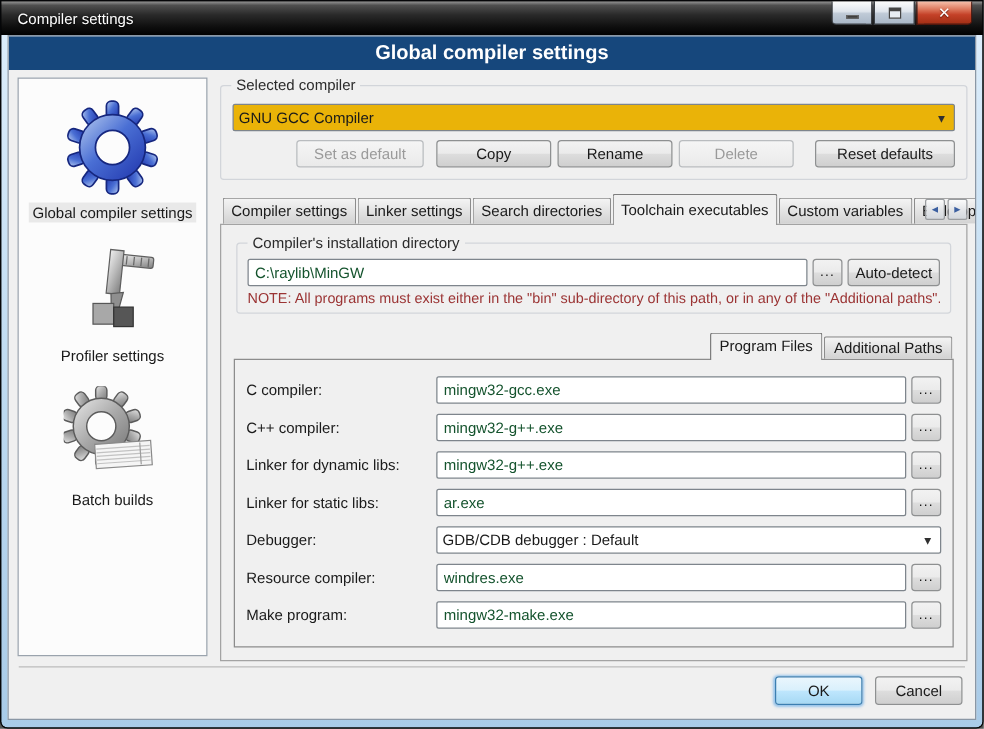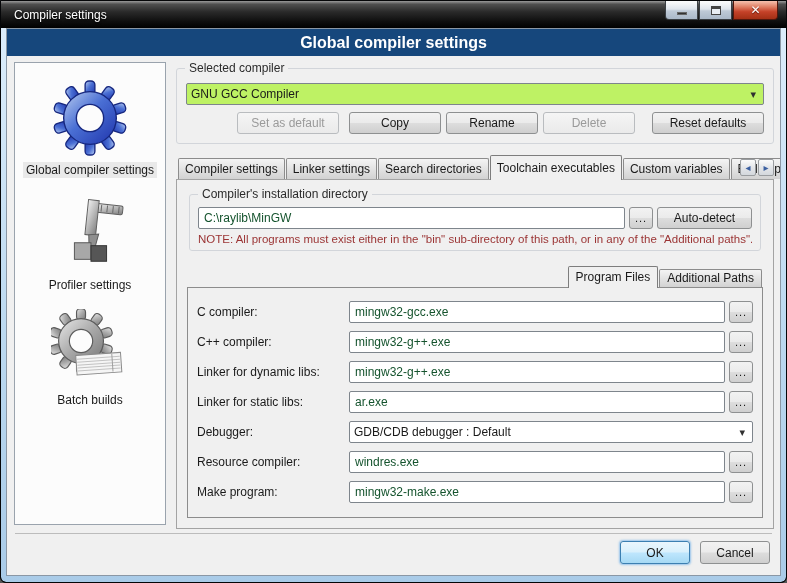--- a/index.html
+++ b/index.html
@@ -43,21 +43,21 @@
   .side-item .slabel { margin-top:5px; padding:1px 3px; font-size:12px; }
   .side-item.selected .slabel { background:#e9e9e9; }
 
   .main { flex:1; margin-left:10px; display:flex; flex-direction:column; min-width:0; }
 
   
   .groupbox { position:relative; border:1px solid #d2d5da; border-radius:3px; }
   .gb-label { position:absolute; top:-8px; left:8px; background:#f0f0f0; padding:0 4px; font-size:12px; color:#2b2b2b; }
 
   .gb-compiler { margin-top:6px; padding:14px 9px 9px 9px; }
-  .combo { height:22px; background:#bef264; border:1px solid #7e858c; border-radius:2px; display:flex; align-items:center;
+  .combo { height:22px; background:#eab308; border:1px solid #7e858c; border-radius:2px; display:flex; align-items:center;
            padding:0 4px; position:relative; }
   .combo .combo-text { flex:1; overflow:hidden; white-space:nowrap; }
   .combo .combo-arrow { color:#303030; font-size:11px; padding:0 3px; }
 
   .btnrow { display:flex; margin-top:7px; justify-content:flex-end; }
   .btn { height:22px; border:1px solid #8e9091; border-radius:3px; font-size:12px; color:#1a1a1a;
          background:linear-gradient(180deg,#f2f2f2 0%,#ebebeb 48%,#dddddd 52%,#cfcfcf 100%);
          font-family:inherit; cursor:default; }
   .btn.disabled { color:#9a9a9a; border-color:#b9bcbf; background:linear-gradient(180deg,#f5f5f5,#eaeaea); }
   .b-setdef { width:102px; }
@@ -81,21 +81,21 @@
   
   .tabpanel { flex:1; border:1px solid #a3a3a3; background:#f0f0f0; margin-bottom:0; padding:12px 10px 8px 10px;
               display:flex; flex-direction:column; min-height:0; }
 
   .gb-install { margin:2px 2px 0 2px; padding:12px 8px 5px 8px; }
   .dir-row { display:flex; align-items:center; }
   .field { height:22px; background:#fff; border:1px solid #7e858c; border-radius:2px; font-family:inherit;
            font-size:12px; padding:0 5px; color:#14532d; }
   .dir-row .field { flex:1; }
   .btn-dots { width:24px; height:22px; margin-left:4px; font-size:11px; line-height:1; letter-spacing:1px; }
-  .btn-auto { width:95px; height:22px; margin-left:4px; }
+  .btn-auto { width:74px; height:22px; margin-left:4px; }
   .note { margin-top:4px; font-size:11.5px; color:#9b3434; white-space:nowrap; overflow:hidden; }
 
   
   .subtabstrip { display:flex; align-items:flex-end; margin-top:14px; padding-left:2px; height:22px; position:relative; z-index:2;justify-content:flex-end;}
   .subtab { height:18px; line-height:17px; padding:0 7px; font-size:12px;
             background:linear-gradient(180deg,#f4f4f4,#dcdcdc 70%,#d2d2d2); border:1px solid #8c8c8c; border-bottom:none;
             border-radius:2px 2px 0 0; margin-right:1px; }
   .subtab.active { height:22px; line-height:21px; background:#f0f0f0; margin-bottom:-1px; border-color:#7d7d7d; }
 
   .subpanel { border:1px solid #8c8c8c; background:#f0f0f0; padding:13px 9px 6px 9px; }

